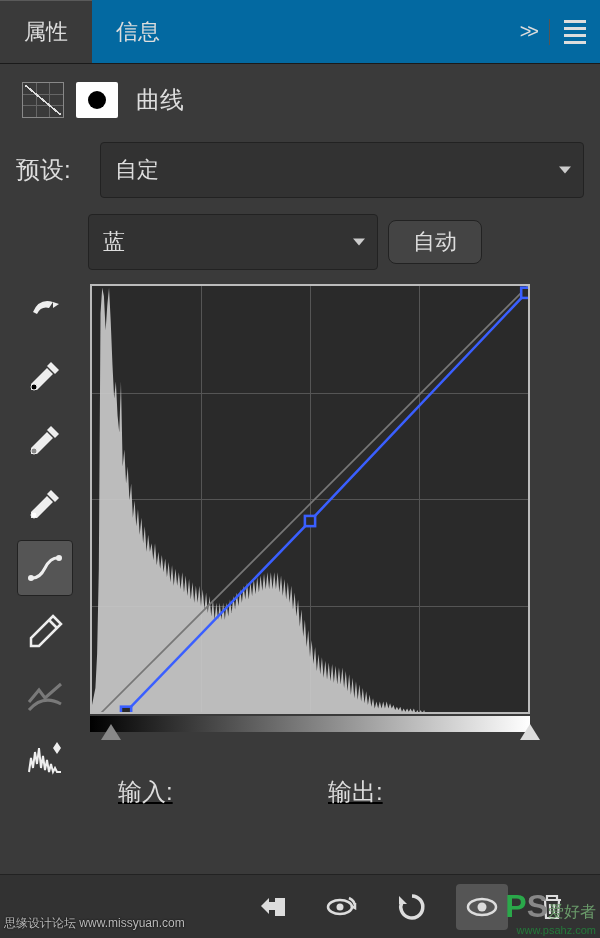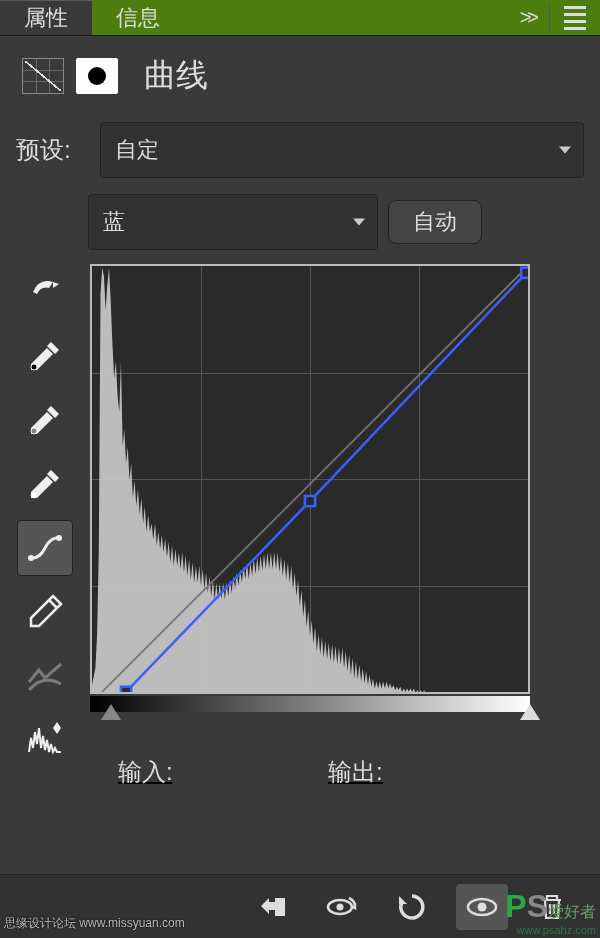--- a/index.html
+++ b/index.html
@@ -1,35 +1,35 @@
 <!DOCTYPE html>
 <html><head>
 <meta charset="utf-8">
 <style>
 *{box-sizing:border-box;margin:0;padding:0;font-family:"Microsoft YaHei",sans-serif;}
 body{width:600px;height:938px;background:#181818;overflow:hidden;position:relative;}
 .panel{width:600px;height:938px;background:#3a3a3a;display:flex;flex-direction:column;}
 
 
-.tab-header{height:36px;background:#4d7c0f;display:flex;align-items:center;border-bottom:1px solid #1a1a1a;position:relative;}
+.tab-header{height:64px;background:#0369a1;display:flex;align-items:center;border-bottom:1px solid #1a1a1a;position:relative;}
 .tab{height:100%;padding:0 24px;display:flex;align-items:center;color:#ddd;font-size:22px;cursor:pointer;}
 .tab.active{background:#3a3a3a;border-top:1px solid #5a5a5a;}
 .tab-right{margin-left:auto;display:flex;align-items:center;padding-right:14px;gap:14px;}
 .chev{color:#ddd;font-size:20px;letter-spacing:-4px;}
 .divider{width:1px;height:26px;background:#555;}
 .menu-icon{display:flex;flex-direction:column;gap:4px;}
 .menu-icon span{display:block;width:22px;height:3px;background:#ddd;}
 
 
 .adj-row{display:flex;align-items:center;gap:12px;padding:18px 22px;}
 .grid-icon{width:42px;height:36px;border:1px solid #888;background:linear-gradient(#666,#666) 33% 0/1px 100% no-repeat,linear-gradient(#666,#666) 66% 0/1px 100% no-repeat,linear-gradient(#666,#666) 0 33%/100% 1px no-repeat,linear-gradient(#666,#666) 0 66%/100% 1px no-repeat,#3a3a3a;position:relative;}
 .grid-icon:after{content:"";position:absolute;inset:2px;background:linear-gradient(to top right,transparent 48%,#ddd 48%,#ddd 52%,transparent 52%);}
 .mask-icon{width:42px;height:36px;background:#fff;display:flex;align-items:center;justify-content:center;border-radius:2px;}
 .mask-icon:after{content:"";width:18px;height:18px;border-radius:50%;background:#000;}
-.adj-label{color:#ddd;font-size:32px;margin-left:14px;}
+.adj-label{color:#ddd;font-size:24px;margin-left:6px;}
 
 
 .preset-row{display:flex;align-items:center;gap:12px;padding:6px 16px 10px;}
 .preset-label{color:#ddd;font-size:24px;width:72px;}
 .dropdown{flex:1;height:56px;background:#323232;border:1px solid #222;border-radius:4px;display:flex;align-items:center;padding:0 14px;color:#ddd;font-size:22px;position:relative;}
 .dropdown .caret{position:absolute;right:12px;top:50%;transform:translateY(-50%);width:0;height:0;border-left:6px solid transparent;border-right:6px solid transparent;border-top:7px solid #ccc;}
 
 
 .channel-row{display:flex;align-items:center;gap:10px;padding:6px 16px 10px 88px;}
 .channel-dd{flex:1;max-width:290px;}

